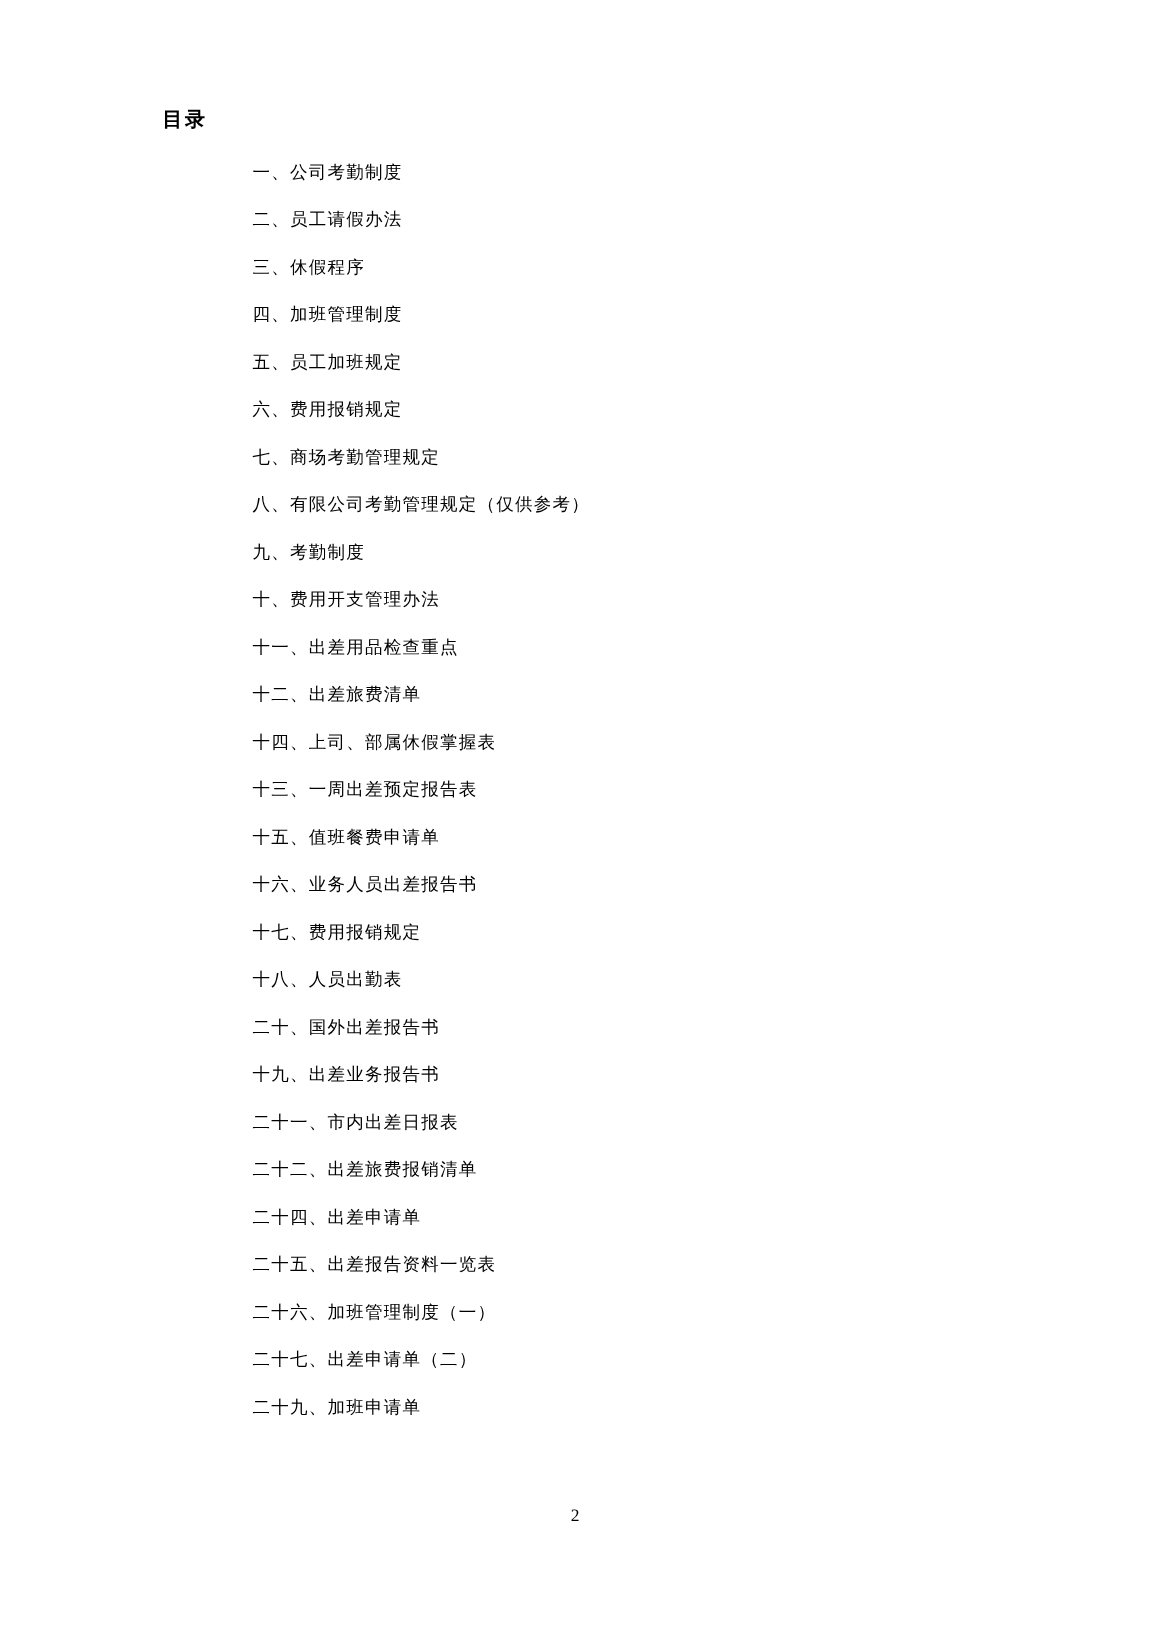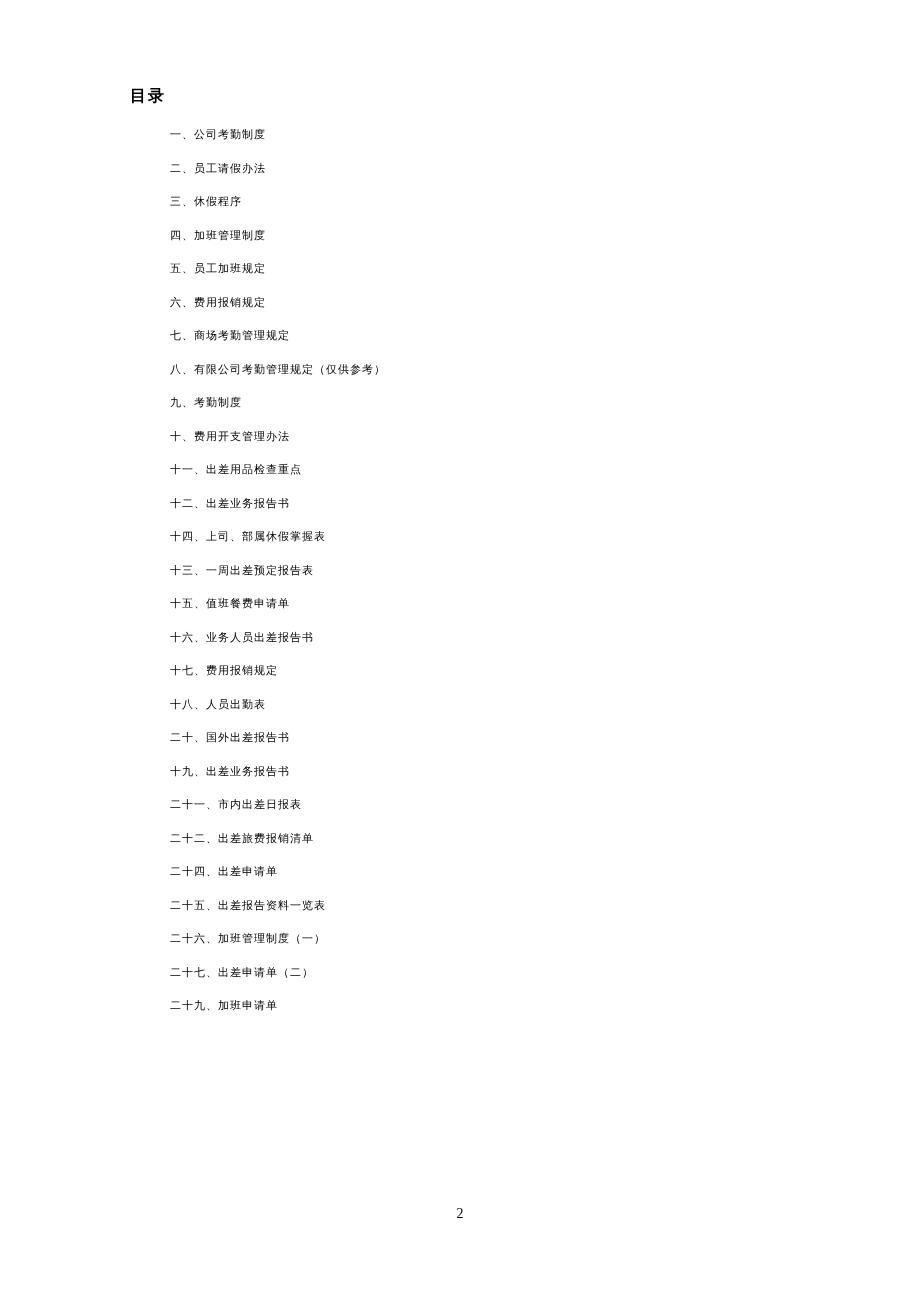--- a/index.html
+++ b/index.html
@@ -21,25 +21,26 @@
     .title {
       font-size: 16px;
       font-weight: bold;
       margin-bottom: 20px;
       letter-spacing: 2px;
     }
     .toc-list {
       padding-left: 40px;
     }
     .toc-item {
-      font-size: 11px;
+      font-size: 14px;
       line-height: 1.5;
       margin-bottom: 17px;
       letter-spacing: 1px;
-      font-family: Liberation Mono, monospace;
+      font-family: Liberation Sans, sans-serif;
+      margin-left: 32px;
     }
     .page-number {
       position: absolute;
       bottom: 80px;
       left: 50%;
       transform: translateX(-50%);
       font-size: 14px;
       font-family: "Times New Roman", serif;
     }
   </style>
@@ -53,21 +54,21 @@
     <div class="toc-item">二、员工请假办法</div>
     <div class="toc-item">三、休假程序</div>
     <div class="toc-item">四、加班管理制度</div>
     <div class="toc-item">五、员工加班规定</div>
     <div class="toc-item">六、费用报销规定</div>
     <div class="toc-item">七、商场考勤管理规定</div>
     <div class="toc-item">八、有限公司考勤管理规定（仅供参考）</div>
     <div class="toc-item">九、考勤制度</div>
     <div class="toc-item">十、费用开支管理办法</div>
     <div class="toc-item">十一、出差用品检查重点</div>
-    <div class="toc-item">十二、出差业务报告书</div>
+    <div class="toc-item">十二、出差旅费清单</div>
     <div class="toc-item">十四、上司、部属休假掌握表</div>
     <div class="toc-item">十三、一周出差预定报告表</div>
     <div class="toc-item">十五、值班餐费申请单</div>
     <div class="toc-item">十六、业务人员出差报告书</div>
     <div class="toc-item">十七、费用报销规定</div>
     <div class="toc-item">十八、人员出勤表</div>
     <div class="toc-item">二十、国外出差报告书</div>
     <div class="toc-item">十九、出差业务报告书</div>
     <div class="toc-item">二十一、市内出差日报表</div>
     <div class="toc-item">二十二、出差旅费报销清单</div>

